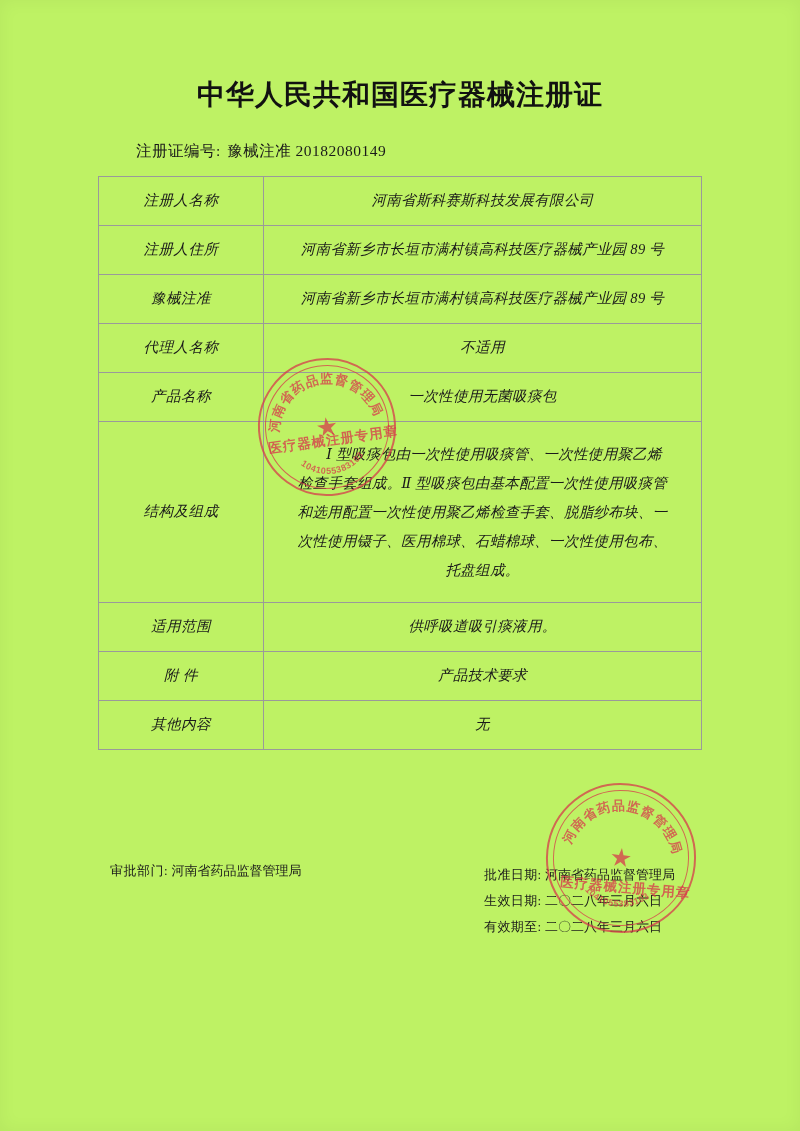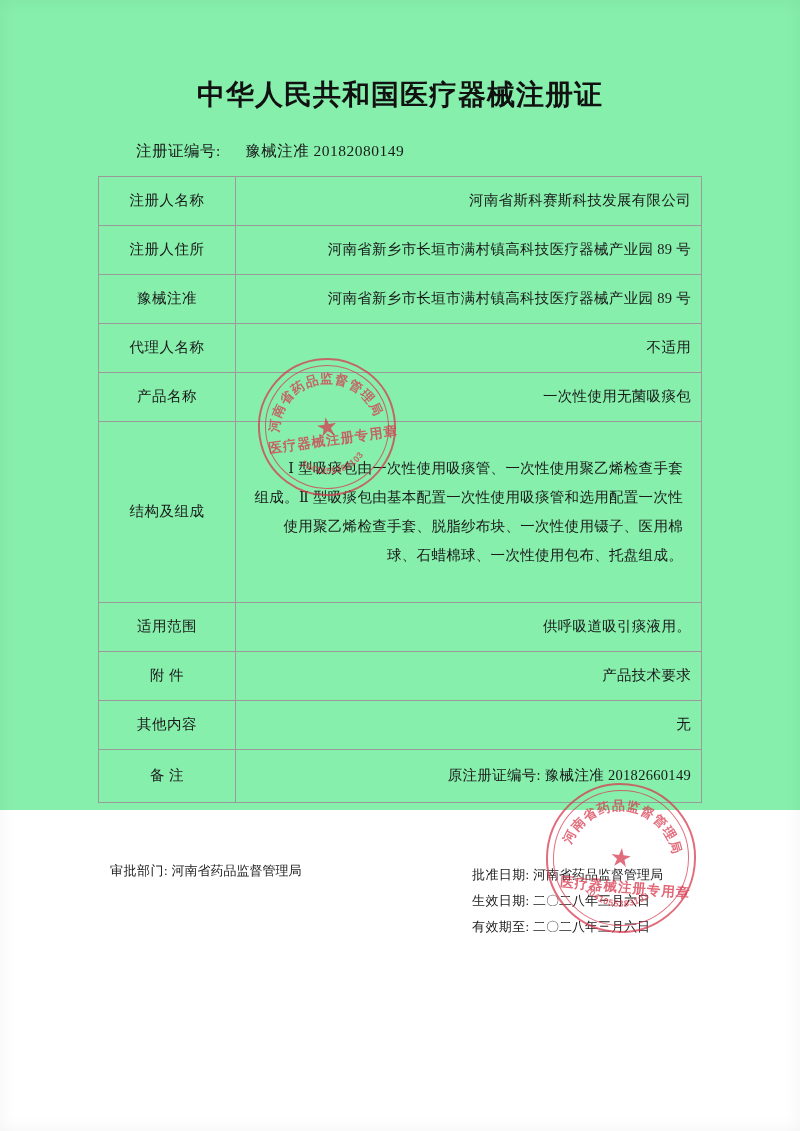--- a/index.html
+++ b/index.html
@@ -11,67 +11,68 @@
     width: 800px;
     height: 1131px;
     font-family: "Liberation Serif", "DejaVu Serif", serif;
     color: #1a1a1a;
     position: relative;
     overflow: hidden;
   }
   .page {
     position: relative;
     width: 800px;
-    height: 810px;
-    background: #86efac;
+    height: 1131px;
+    background: #bef264;
   }
   .doc-title {
     position: absolute;
     top: 76px;
     left: 0;
     width: 800px;
     text-align: center;
     font-size: 28px;
     font-weight: bold;
     letter-spacing: 1px;
     color: #111;
   }
   .reg-no-line {
     position: absolute;
     top: 141px;
     left: 136px;
     font-size: 15.5px;
     letter-spacing: 0.5px;
   }
   .reg-no-line .label {
-    margin-right: 20px;
+    margin-right: 2px;
   }
   table.cert {
     position: absolute;
     top: 176px;
     left: 98px;
     width: 604px;
     border-collapse: collapse;
     table-layout: fixed;
   }
   table.cert td {
     border: 1px solid #9a9a9a;
     font-size: 14.5px;
-    padding: 6px 10px;
+    padding: 6px 24px;
     vertical-align: middle;
     line-height: 1.75;
+    font-style: italic;
   }
   td.k {
     width: 116px;
     text-align: center;
     white-space: nowrap;
     letter-spacing: 0.5px;
   }
   td.v {
-    text-align: right;
+    text-align: center;
     letter-spacing: 0.3px;
   }
   tr.r-name td { height: 36px; }
   tr.r-addr td { height: 36px; }
   tr.r-prod td { height: 36px; }
   tr.r-model td { height: 58px; }
   tr.r-struct td { height: 168px; }
   tr.r-struct td.v {
     vertical-align: middle;
     line-height: 2.0;
@@ -100,21 +101,21 @@
   }
   .footer .dept .lbl { letter-spacing: 0.5px; }
   .footer .dates {
     position: absolute;
     left: 362px;
     top: 0;
     font-size: 13px;
     line-height: 2.0;
   }
   .footer .dates .row { white-space: nowrap; }
-  .footer .dates .dlbl { letter-spacing: 0.4px; }
+  .footer .dates .dlbl { letter-spacing: 0.4px; margin-left: 12px; }
 
   
   .seal {
     position: absolute;
     border-radius: 50%;
     pointer-events: none;
     opacity: 0.72;
   }
   .seal .ring {
     position: absolute;
@@ -244,24 +245,20 @@
         <td class="k">适用范围</td>
         <td class="v">供呼吸道吸引痰液用。</td>
       </tr>
       <tr class="r-attach">
         <td class="k">附  件</td>
         <td class="v">产品技术要求</td>
       </tr>
       <tr class="r-other">
         <td class="k">其他内容</td>
         <td class="v">无</td>
-      </tr>
-      <tr class="r-remark">
-        <td class="k">备  注</td>
-        <td class="v">原注册证编号: 豫械注准 20182660149</td>
       </tr>
     </tbody>
   </table>
 
   <div class="footer">
     <div class="dept">
       <span class="lbl">审批部门:</span>
       <span>河南省药品监督管理局</span>
     </div>
     <div class="dates">

